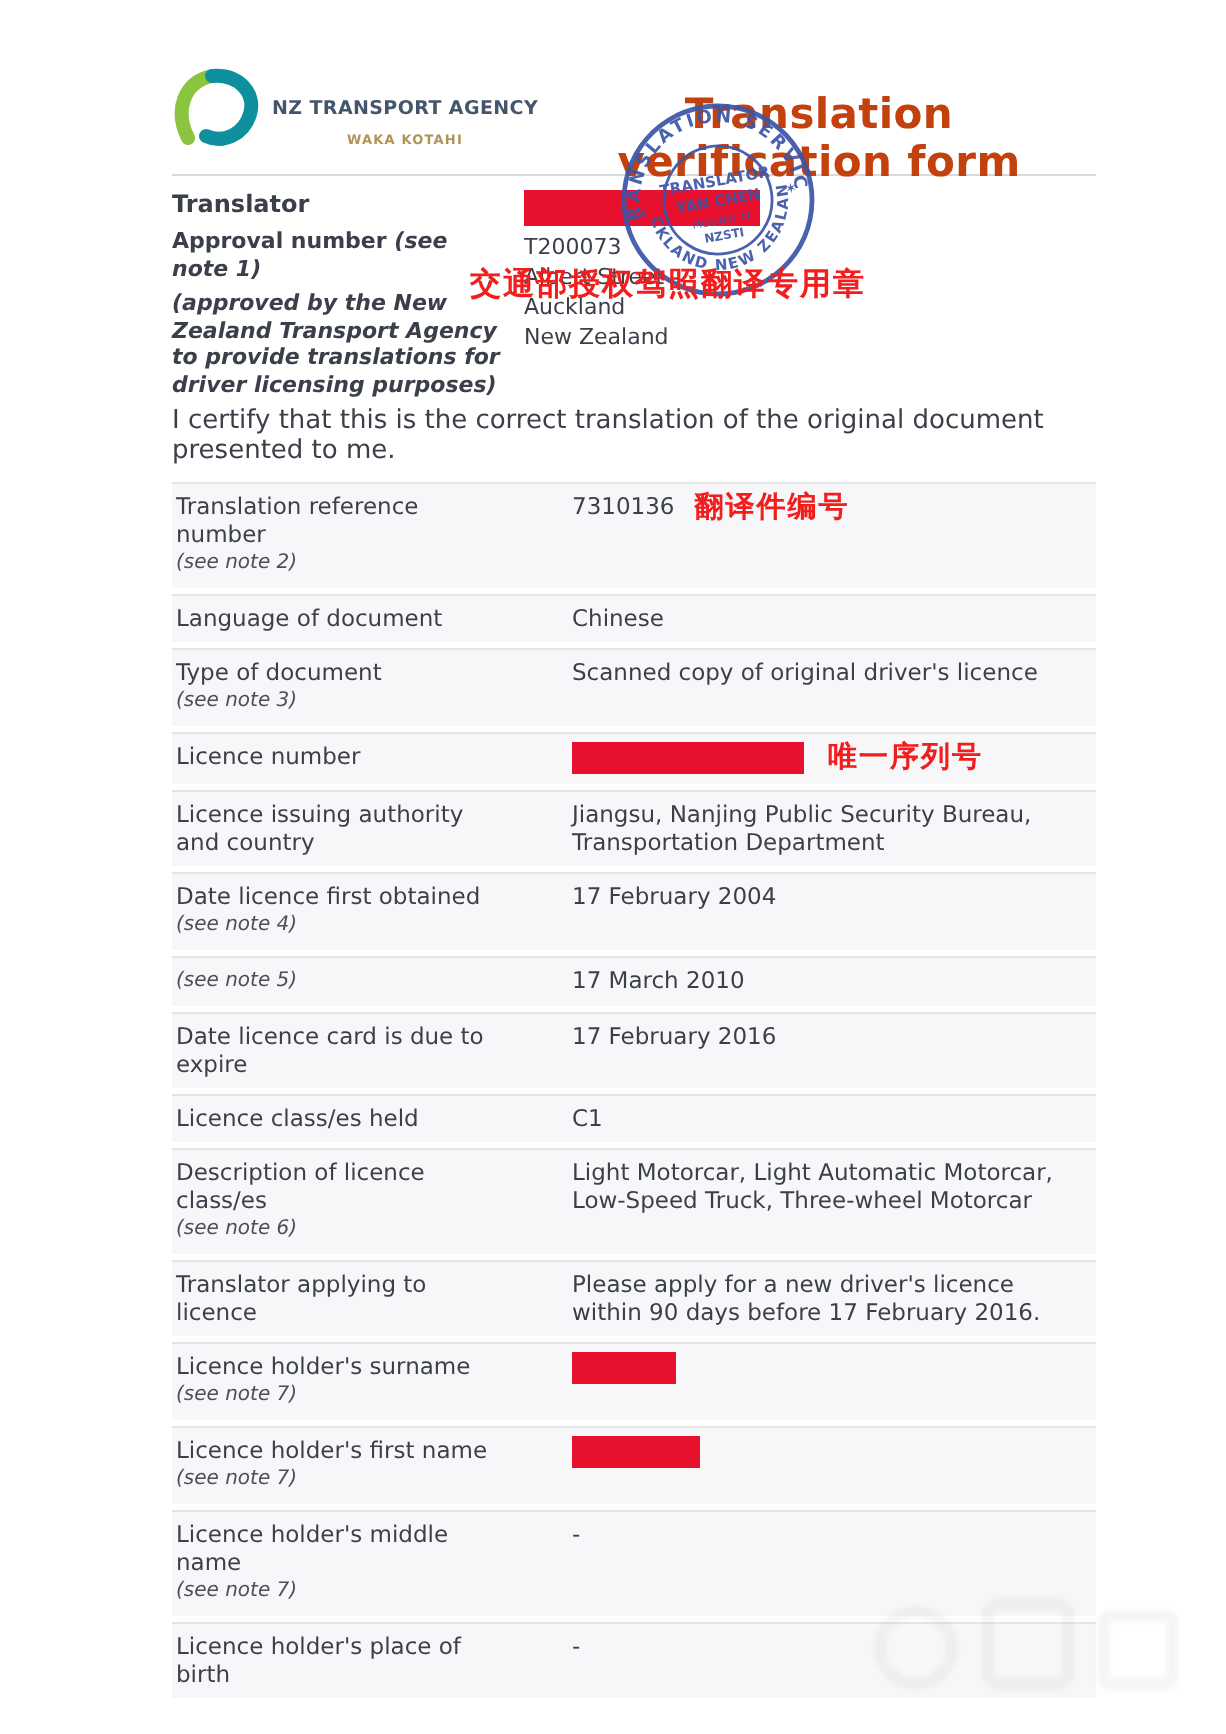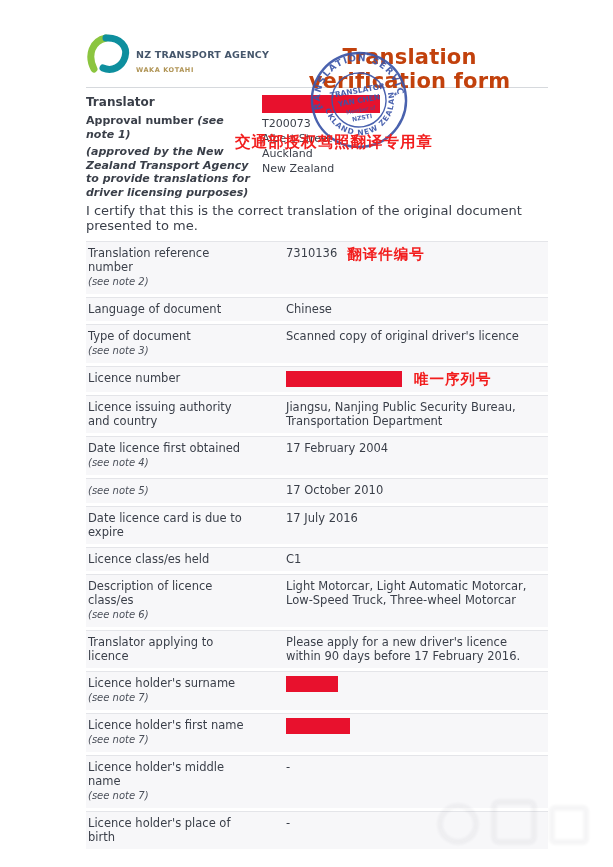--- a/index.html
+++ b/index.html
@@ -6,21 +6,21 @@
   html,body { background:#fff; }
   body {
     width:613px; height:867px; position:relative; overflow:hidden;
     font-family:"DejaVu Sans","Liberation Sans",sans-serif;
     color:#3a3f49; font-size:11.5px; line-height:14px;
   }
   .content { position:absolute; left:86px; top:33px; width:462px; }
 
   
   .header { display:flex; align-items:flex-start; height:50px; }
-  .logo-wrap { display:flex; align-items:center; gap:4px; width:185px; }
+  .logo-wrap { display:flex; align-items:center; gap:4px; width:185px;text-align:center; }
   .brand-lines { padding-top:14px; }
   .brand { font-size:9.5px; font-weight:bold; color:#45566b; letter-spacing:.2px; }
   .sub-brand { font-size:6.5px; font-weight:bold; color:#b09455; letter-spacing:.6px; margin-top:1px; }
   .page-title { flex:1; text-align:center; font-size:21px; line-height:24px; font-weight:bold; color:#c2410c; padding-top:12px; letter-spacing:.2px; }
 
   
   .translator { border-top:1px solid #d6d9dd; margin-top:4px; padding-top:7px; display:flex; min-height:100px; }
   .t-left { width:176px; padding-right:8px; }
   .t-heading { font-weight:bold; font-size:12px; margin-bottom:5px; }
   .t-approval { font-weight:bold; font-size:11px; margin-bottom:3px; }
@@ -140,29 +140,29 @@
       <span>Date licence first obtained</span>
       <span class="note">(see note 4)</span>
     </div>
     <div class="value-col"><span>17 February 2004</span></div>
   </div>
 
   <div class="row">
     <div class="label-col">
       <span class="note">(see note 5)</span>
     </div>
-    <div class="value-col"><span>17 October 2010</span></div>
+    <div class="value-col"><span>17 March 2010</span></div>
   </div>
 
   <div class="row">
     <div class="label-col">
       <span>Date licence card is due to expire</span>
       
     </div>
-    <div class="value-col"><span>17 July 2016</span></div>
+    <div class="value-col"><span>17 February 2016</span></div>
   </div>
 
   <div class="row">
     <div class="label-col">
       <span>Licence class/es held</span>
       
     </div>
     <div class="value-col"><span>C1</span></div>
   </div>
 

